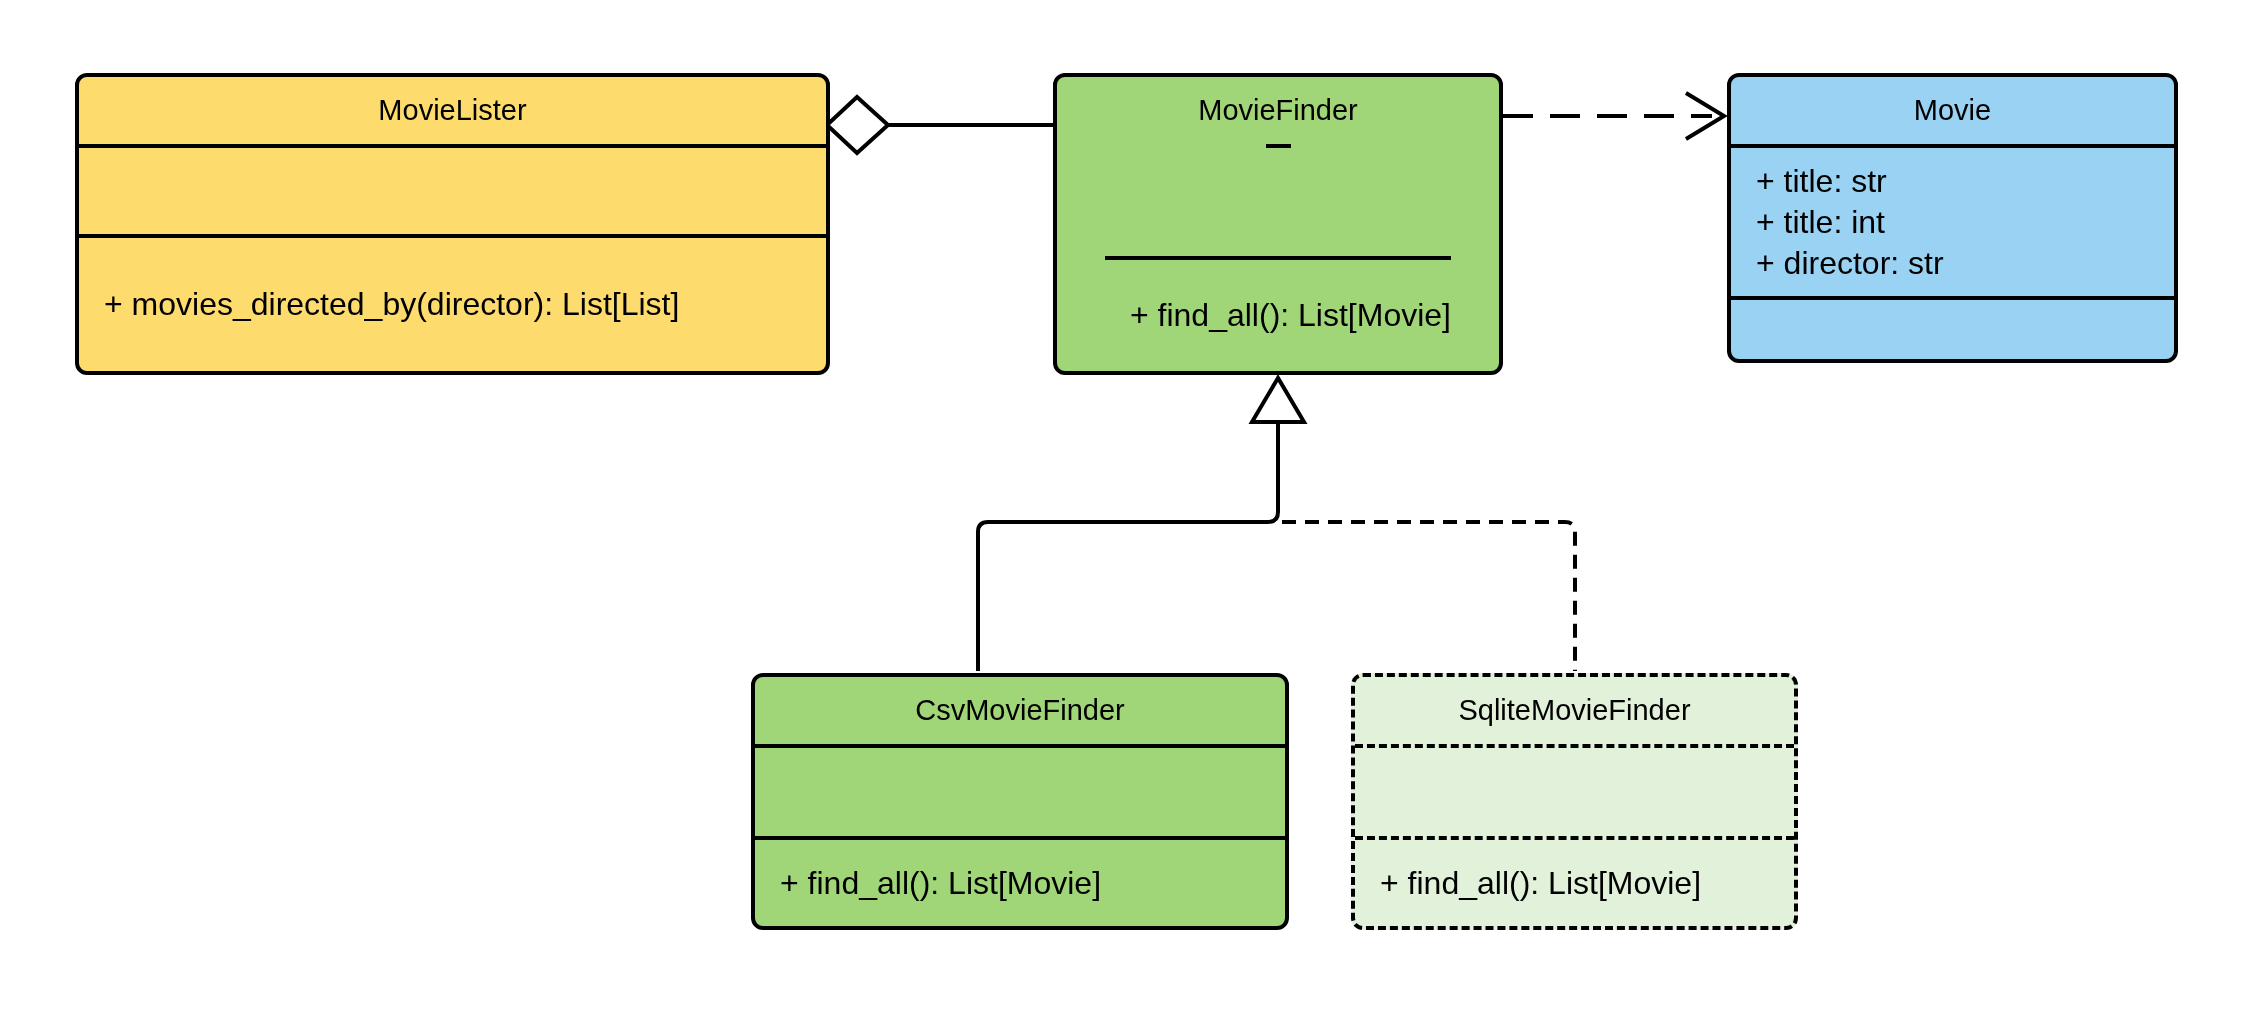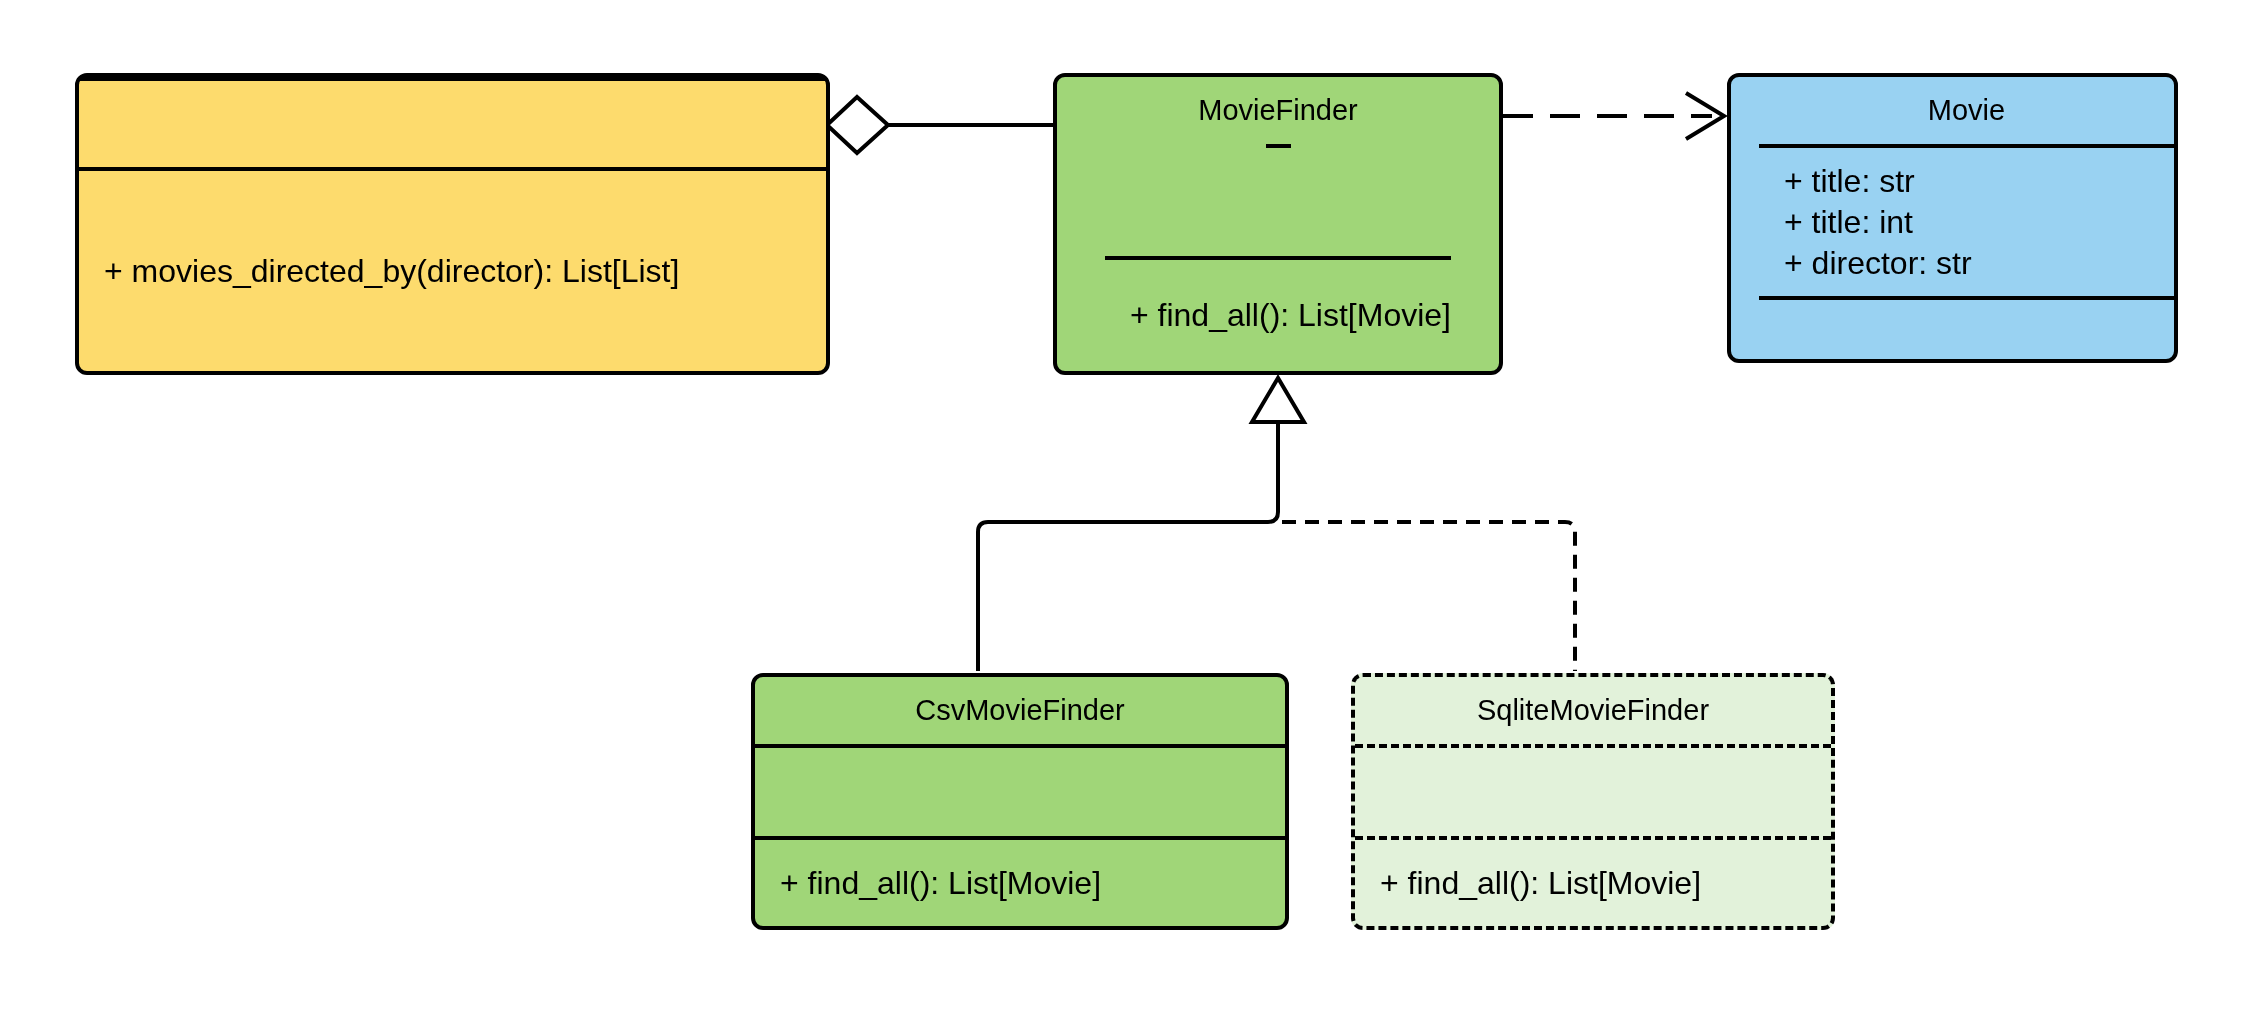--- a/index.html
+++ b/index.html
@@ -63,21 +63,21 @@
   }
   
   #box-movielister { left: 75px;   top: 73px;  width: 755px; height: 302px; }
   #box-movielister .uml-attrs { flex: 0 0 90px; }
   #box-moviefinder { left: 1053px; top: 73px;  width: 450px; height: 302px; }
   #box-moviefinder .uml-attrs { flex: 0 0 112px; }
   #box-movie       { left: 1727px; top: 73px;  width: 451px; height: 290px; }
   #box-movie .uml-attrs { flex: 0 0 152px; }
   #box-csvmoviefinder { left: 751px;  top: 673px; width: 538px; height: 257px; }
   #box-csvmoviefinder .uml-attrs { flex: 0 0 92px; }
-  #box-sqlitemoviefinder { left: 1351px; top: 673px; width: 484px; height: 257px; }
+  #box-sqlitemoviefinder { left: 1351px; top: 673px; width: 447px; height: 257px; }
   #box-sqlitemoviefinder .uml-attrs { flex: 0 0 92px; }
 </style>
 </head>
 <body>
 
 <div class="canvas">
 
   <svg class="connector-layer" viewBox="0 0 2250 1011">
 
     <line x1="886" y1="125" x2="1053" y2="125" stroke="#000000" stroke-width="4"></line>
@@ -86,35 +86,36 @@
     <line x1="1503" y1="116" x2="1712" y2="116" stroke="#000000" stroke-width="4" stroke-dasharray="30 17"></line>
     <polyline points="1686,93 1724,116 1686,139" fill="none" stroke="#000000" stroke-width="4" stroke-linejoin="miter"></polyline>
 
     <path d="M 1278 424 L 1278 512 Q 1278 522 1268 522 L 988 522 Q 978 522 978 532 L 978 671" fill="none" stroke="#000000" stroke-width="4"></path>
 
     <path d="M 1282 522 L 1565 522 Q 1575 522 1575 532 L 1575 671" fill="none" stroke="#000000" stroke-width="4" stroke-dasharray="14 9"></path>
     <polygon points="1278,378 1252,422 1304,422" fill="#ffffff" stroke="#000000" stroke-width="4" stroke-linejoin="miter"></polygon>
   </svg>
 
   <div class="uml-class" id="box-movielister" style="background-color: rgb(253, 219, 109);">
+    <div class="uml-header">MovieLister</div>
     <div class="uml-section uml-attrs uml-members"></div>
     <div class="uml-section uml-methods uml-members">
       <div>+ movies_directed_by(director): List[List]</div>
     </div>
   </div>
 
   <div class="uml-class" id="box-moviefinder" style="background-color: rgb(160, 214, 120); align-items: center;">
     <div class="uml-header">MovieFinder</div>
     <div class="uml-section uml-attrs uml-members"></div>
     <div class="uml-section uml-methods uml-members">
       <div>+ find_all(): List[Movie]</div>
     </div>
   </div>
 
-  <div class="uml-class" id="box-movie" style="background-color: rgb(153, 210, 242); padding-left: 28px;">
+  <div class="uml-class" id="box-movie" style="background-color: rgb(153, 210, 242);">
     <div class="uml-header">Movie</div>
     <div class="uml-section uml-attrs uml-members">
       <div>+ title: str</div>
       <div>+ title: int</div>
       <div>+ director: str</div>
     </div>
     <div class="uml-section uml-methods uml-members"></div>
   </div>
 
   <div class="uml-class" id="box-csvmoviefinder" style="background-color: rgb(160, 214, 120);">

